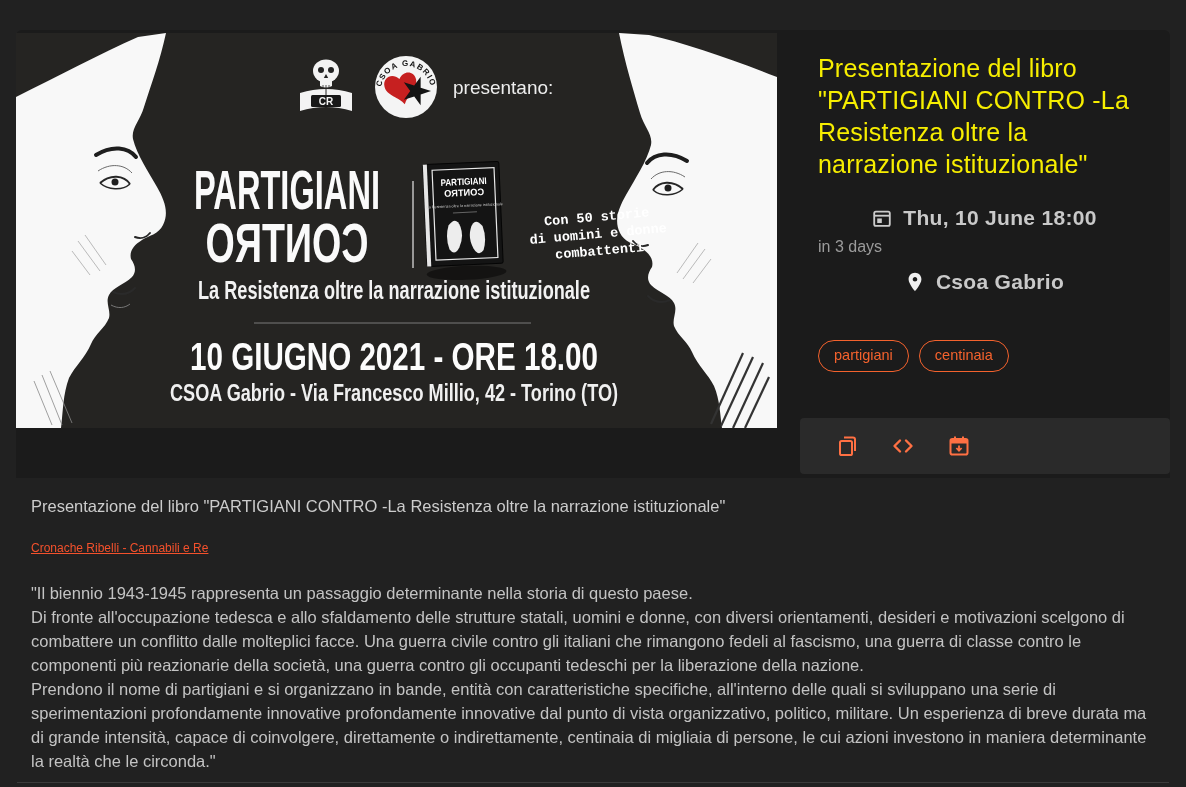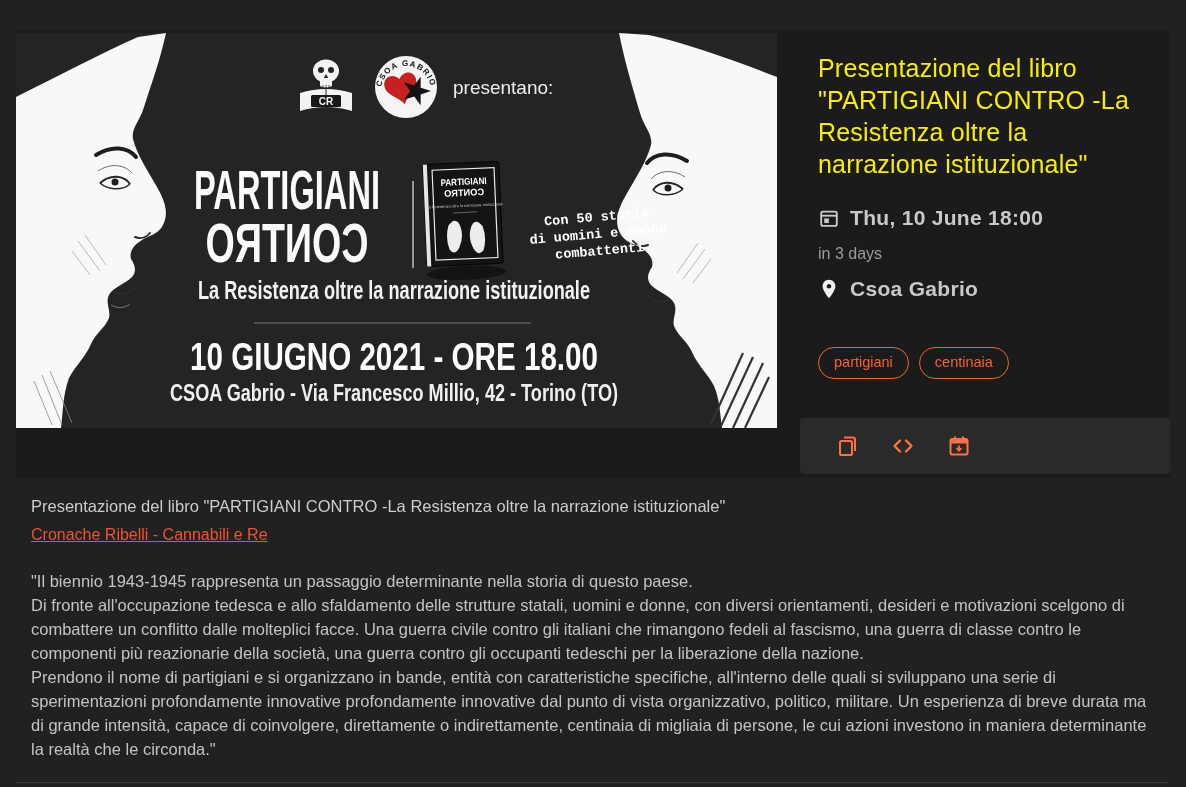--- a/index.html
+++ b/index.html
@@ -12,44 +12,44 @@
 
   
   .poster { position:absolute; left:0; top:3px; width:761px; height:395px;
             background:#252422; overflow:hidden; cursor:pointer; }
   .poster svg { display:block; width:761px; height:395px; }
 
   
   .info { position:absolute; left:784px; top:0; width:370px; padding:22px 20px 0 18px; }
   .event-title { color:#f7ee00; font-size:25px; line-height:32px; font-weight:500;
                  letter-spacing:.2px; }
-  .row { display:flex; align-items:center; gap:10px; }
+  .row { display:flex; align-items:center; gap:10px;justify-content:center; }
   .when-row { margin-top:26px; }
   .strong-line { color:#c9c9c9; font-size:21px; font-weight:700; letter-spacing:.3px; }
-  .sub-line { margin-top:15px; color:#9b9b9b; font-size:16px; }
+  .sub-line { margin-top:8px; color:#9b9b9b; font-size:16px; }
   .where-row { margin-top:14px; }
   .icon22 { width:22px; height:22px; flex:0 0 auto; }
   .tags { margin-top:46px; display:flex; gap:10px; }
   .tag { display:inline-block; height:32px; line-height:29px; padding:0 15px;
          border:1.5px solid #f4622d; border-radius:16px; color:#f4622d;
          font-size:14.5px; cursor:pointer; }
 
   
   .action-bar { position:absolute; left:784px; top:388px; width:370px; height:56px;
                 background:#2a2a2a; border-radius:4px; display:flex; align-items:center;
                 padding-left:34px; gap:30px; }
   .icon-btn { width:26px; height:26px; color:#ff7043; background:none; border:none;
               cursor:pointer; display:flex; align-items:center; justify-content:center; }
   .icon-btn svg { width:24px; height:24px; }
 
   
   .description { position:absolute; left:0; top:448px; right:0; bottom:0;
                  background:#212121; padding:16px 16px 0 15px; }
   .desc-intro { color:#cccccc; font-size:16.5px; line-height:24px; }
-  .desc-link { display:inline-block; margin-top:8px; color:#f4512c; font-size:16px;
+  .desc-link { display:inline-block; margin-top:23px; color:#f4512c; font-size:12px;
                text-decoration:underline; cursor:pointer; }
   .desc-body { margin-top:25px; color:#c3c3c3; font-size:16.5px; line-height:24px;
                white-space:pre-line; max-width:1125px; }
   .bottom-divider { position:absolute; left:1px; right:1px; bottom:4px; height:1px;
                     background:#3b3b3b; }
 </style>
 </head>
 <body>
 
 <div class="page">

